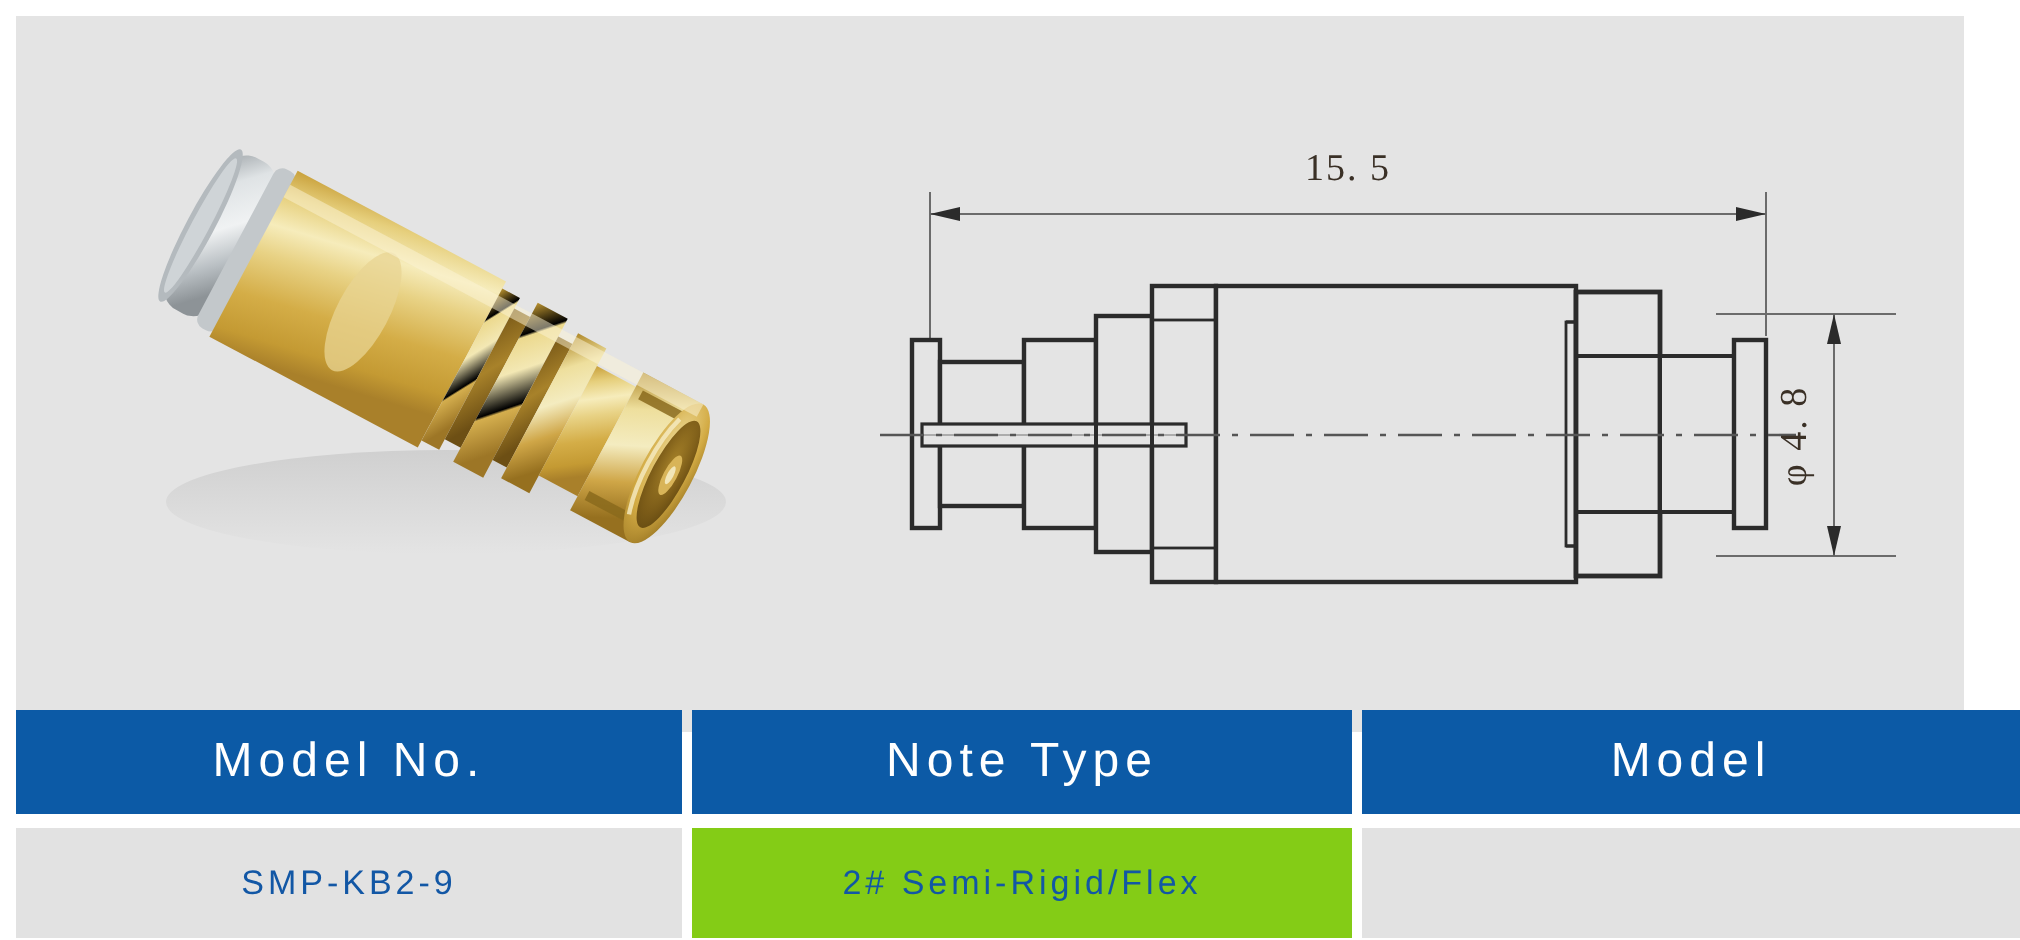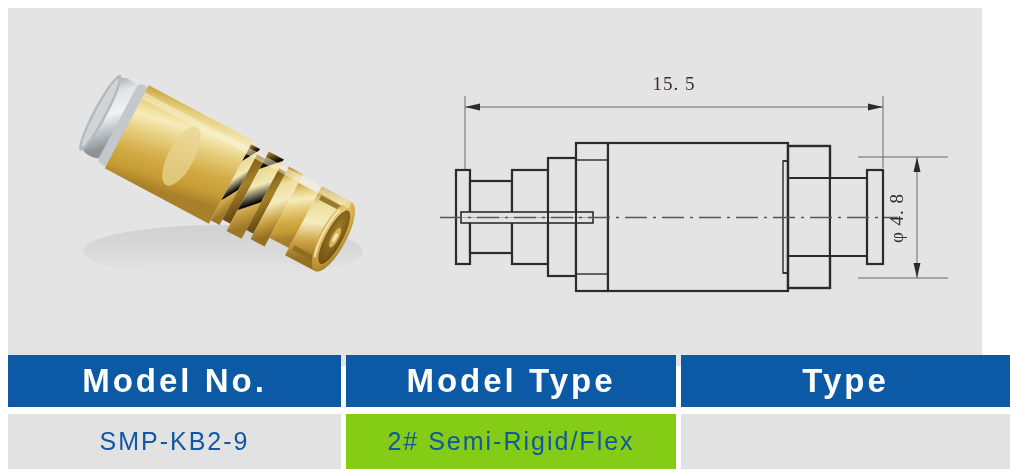--- a/index.html
+++ b/index.html
@@ -75,27 +75,27 @@
     overflow: hidden;
     white-space: nowrap;
   }
   .col-0 { width: 333px; }
   .col-1 { width: 330px; margin-left: 5px; }
   .col-2 { width: 329px; margin-left: 5px; }
 
   .header-row .cell {
     background: #0c5aa6;
     color: #ffffff;
-    font-size: 33px;
+    font-size: 24px;
     letter-spacing: 3px;
-    font-weight: 700;
+    font-weight: 400;
   }
   .data-row .cell {
     color: #1257a5;
-    font-size: 25px;
+    font-size: 17px;
     letter-spacing: 2px;
   }
   .data-row .col-0 { background: #e2e2e2; }
   .data-row .col-1 { background: #84cc16; }
   .data-row .col-2 { background: #e2e2e2; }
 </style>
 </head>
 <body>
 
 <div id="image-panel">
@@ -260,22 +260,22 @@
 
       <text class="dim-text" x="475" y="200" text-anchor="middle" transform="rotate(-90 475 200)">φ 4. 8</text>
     </svg>
   </div>
 </div>
 
 <div id="spec-table">
 
   <div class="table-row header-row">
     <div class="cell col-0">Model No.</div>
-    <div class="cell col-1">Model Type</div>
-    <div class="cell col-2">Type</div>
+    <div class="cell col-1">Note Type</div>
+    <div class="cell col-2">Model</div>
   </div>
 
   <div class="table-row data-row">
     <div class="cell col-0">SMP-KB2-9</div>
     <div class="cell col-1">2# Semi-Rigid/Flex</div>
     <div class="cell col-2"></div>
   </div>
 </div>
 
 </body></html>

